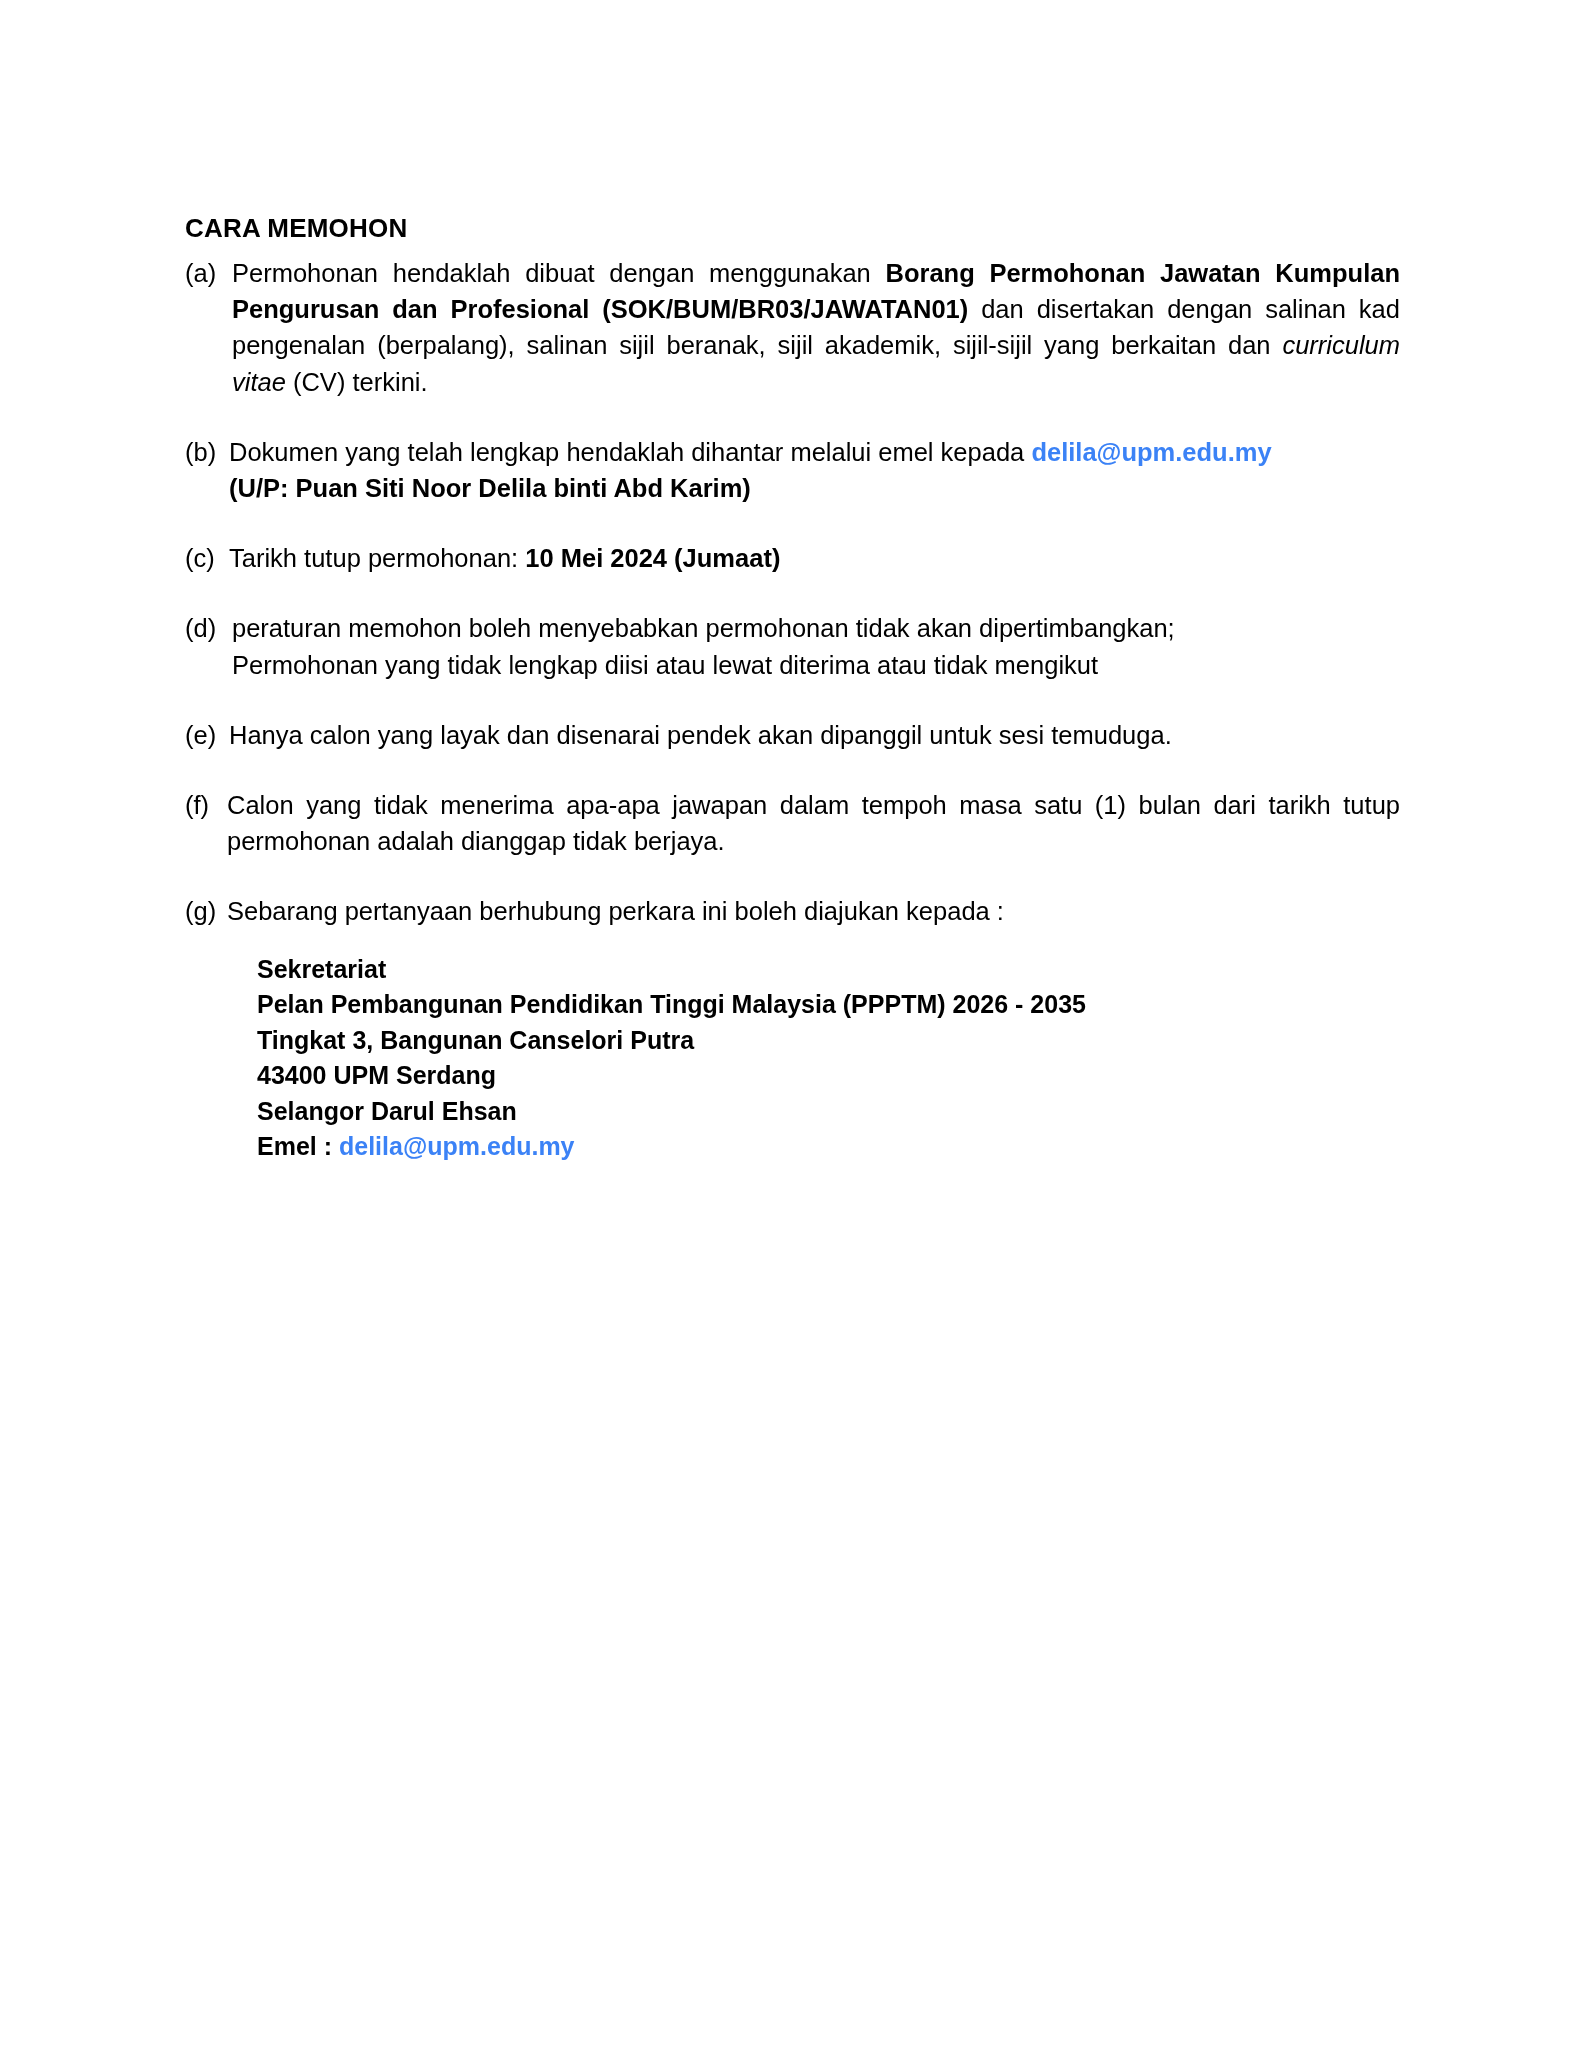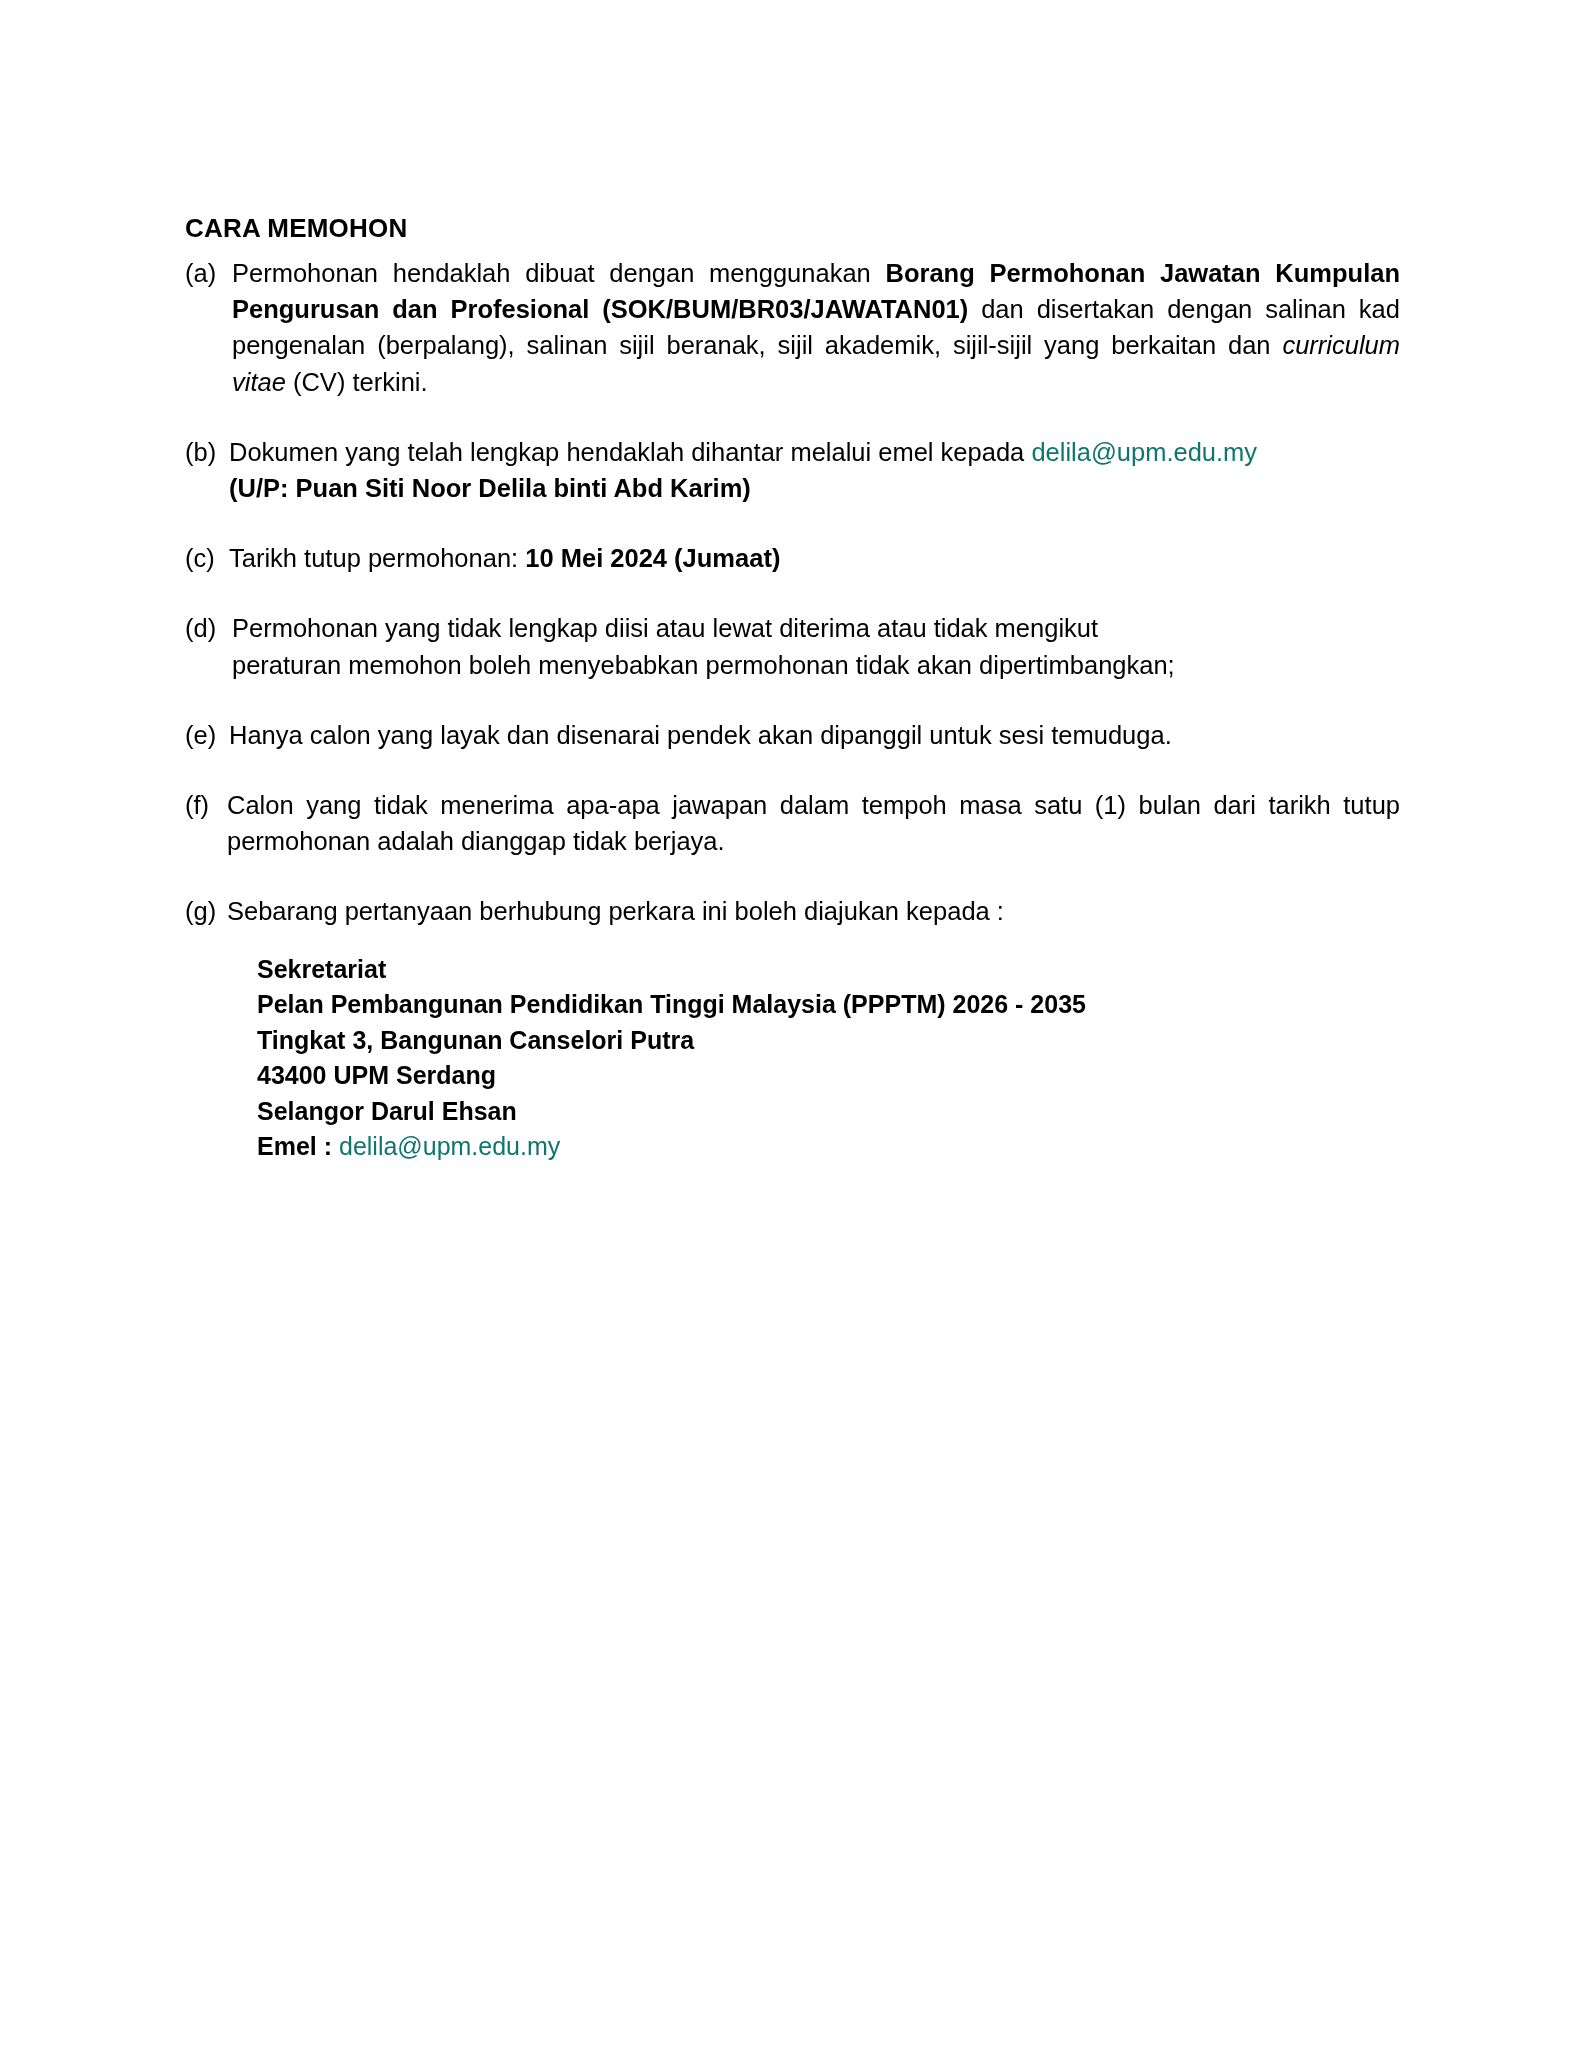--- a/index.html
+++ b/index.html
@@ -48,22 +48,22 @@
   .ctext {
     flex: 1 1 auto;
   }
   .just {
     text-align: justify;
     text-justify: inter-word;
   }
   .b { font-weight: bold; }
   .i { font-style: italic; }
   .link {
-    color: #0f766e;
-    font-weight: normal;
+    color: #3b82f6;
+    font-weight: bold;
     text-decoration: none;
   }
   
   .clause-a .marker { width: 47px; }
   .clause-a .ctext { padding-left: 0; }
   .clause-b { margin-top: 34px; }
   .clause-b .marker { width: 44px; }
   .clause-c { margin-top: 34px; }
   .clause-c .marker { width: 44px; }
   .clause-d { margin-top: 34px; }
@@ -105,22 +105,22 @@
     </div>
 
     <div class="clause clause-c">
       <span class="marker">(c)</span>
       <span class="ctext"><span>Tarikh tutup permohonan: </span><span class="b">10 Mei 2024 (Jumaat)</span></span>
     </div>
 
     <div class="clause clause-d">
       <span class="marker">(d)</span>
       <span class="ctext">
+          <span class="sub-line">peraturan memohon boleh menyebabkan permohonan tidak akan dipertimbangkan;</span>
           <span class="sub-line">Permohonan yang tidak lengkap diisi atau lewat diterima atau tidak mengikut</span>
-          <span class="sub-line">peraturan memohon boleh menyebabkan permohonan tidak akan dipertimbangkan;</span>
         </span>
     </div>
 
     <div class="clause clause-e">
       <span class="marker">(e)</span>
       <span class="ctext">Hanya calon yang layak dan disenarai pendek akan dipanggil untuk sesi temuduga.</span>
     </div>
 
     <div class="clause clause-f">
       <span class="marker">(f)</span>

